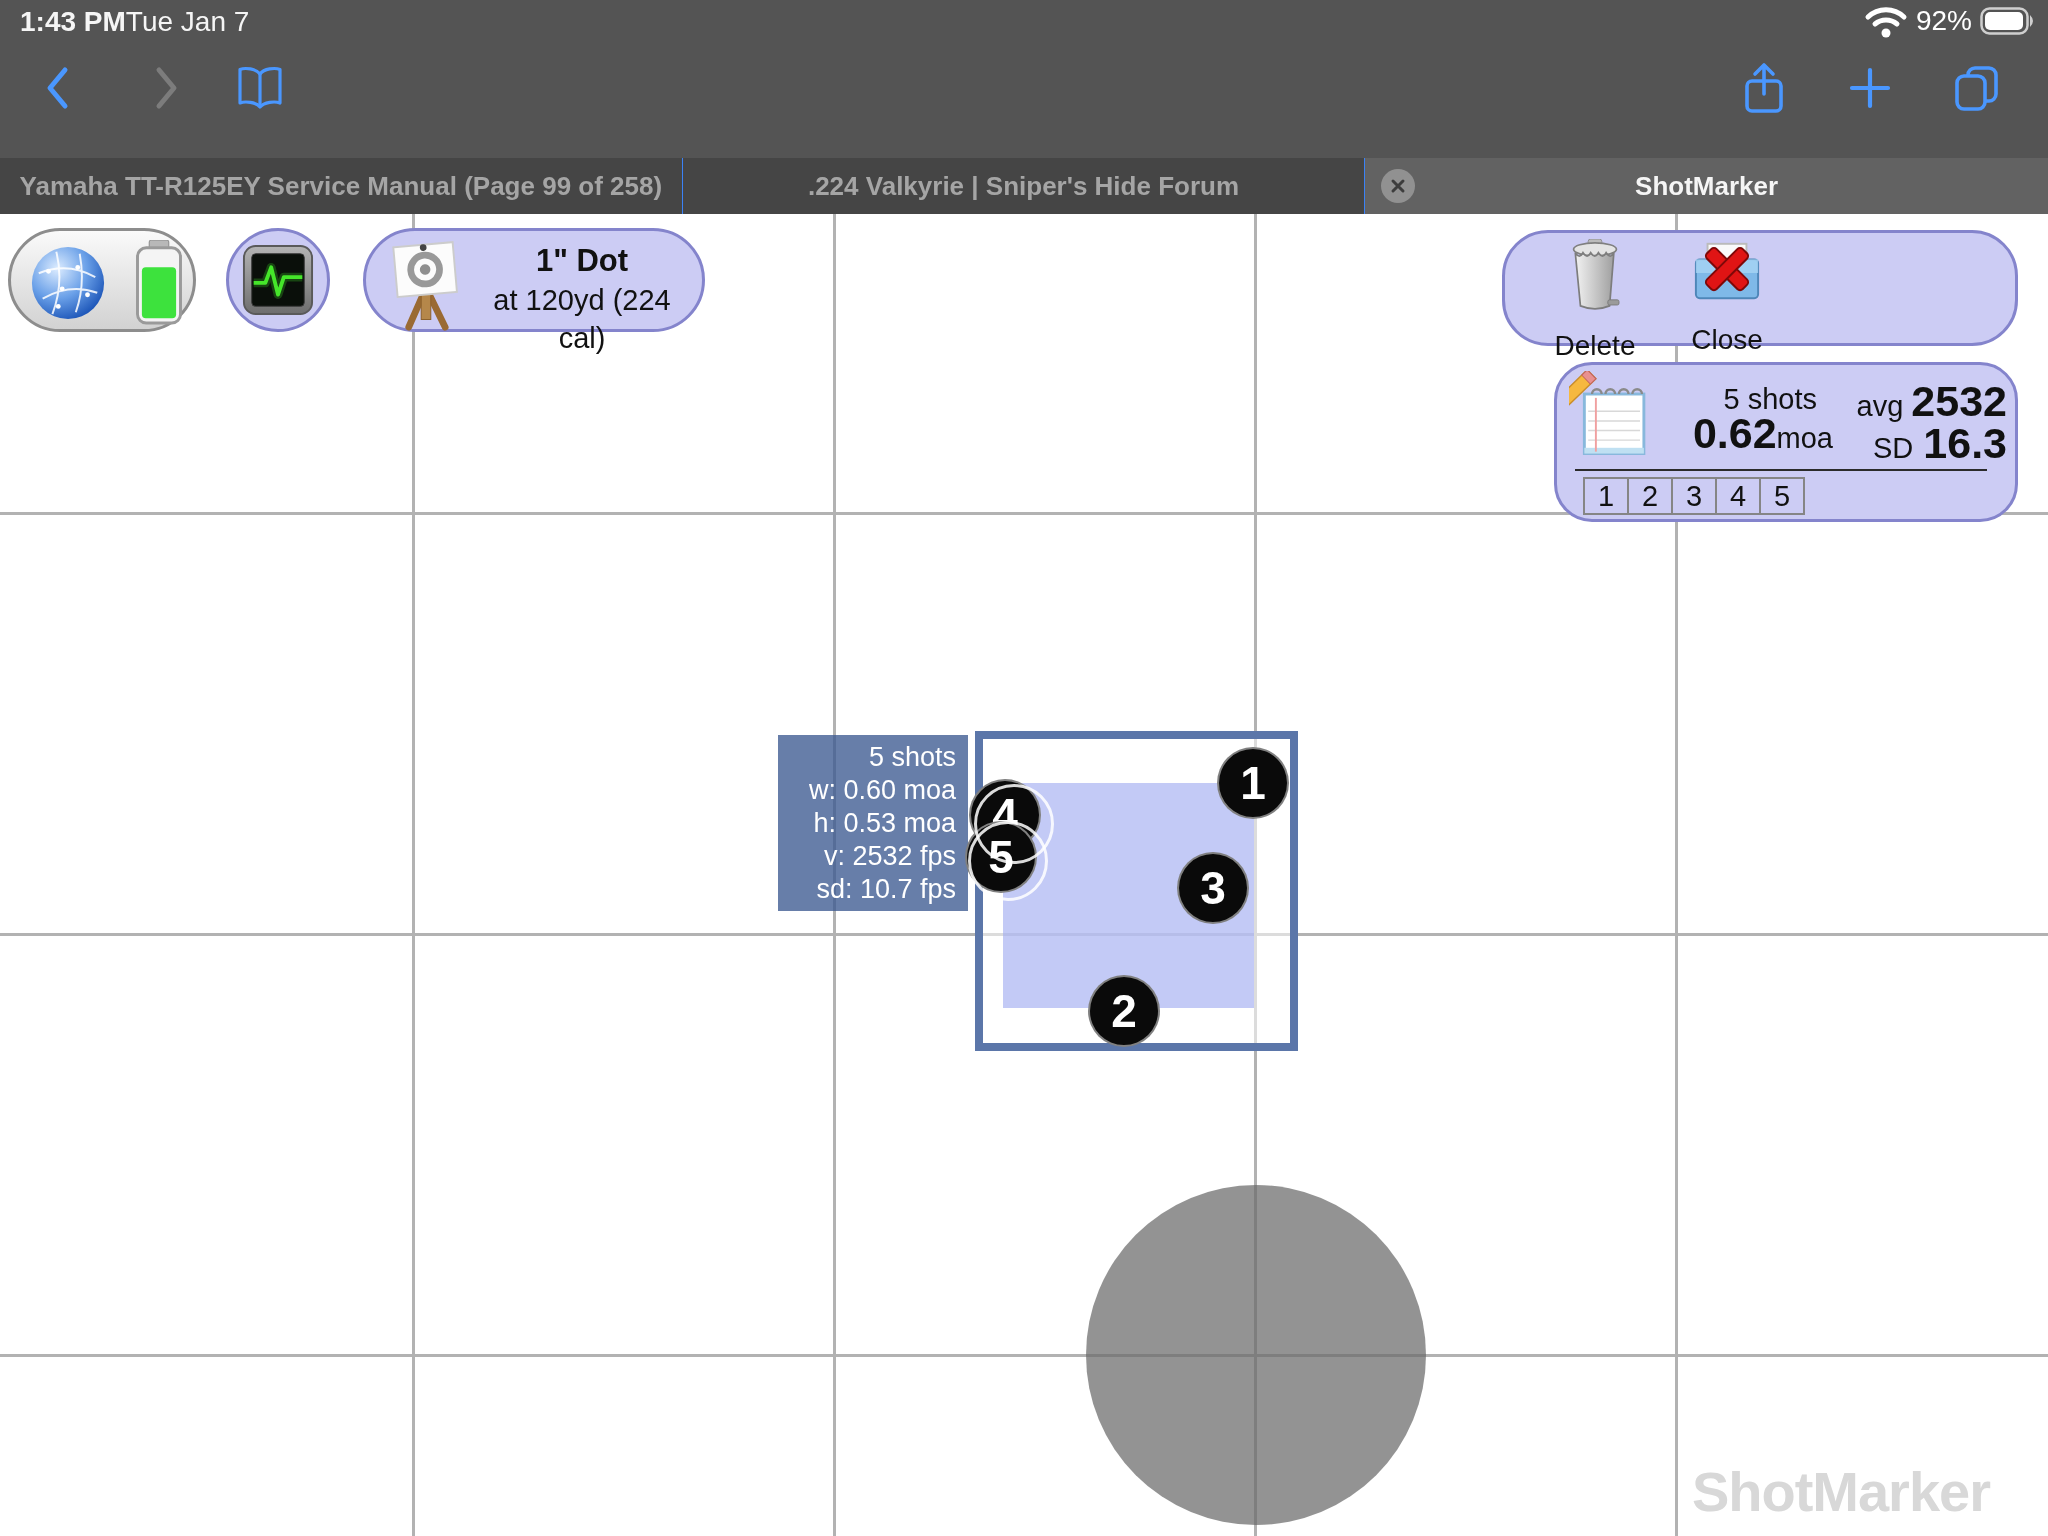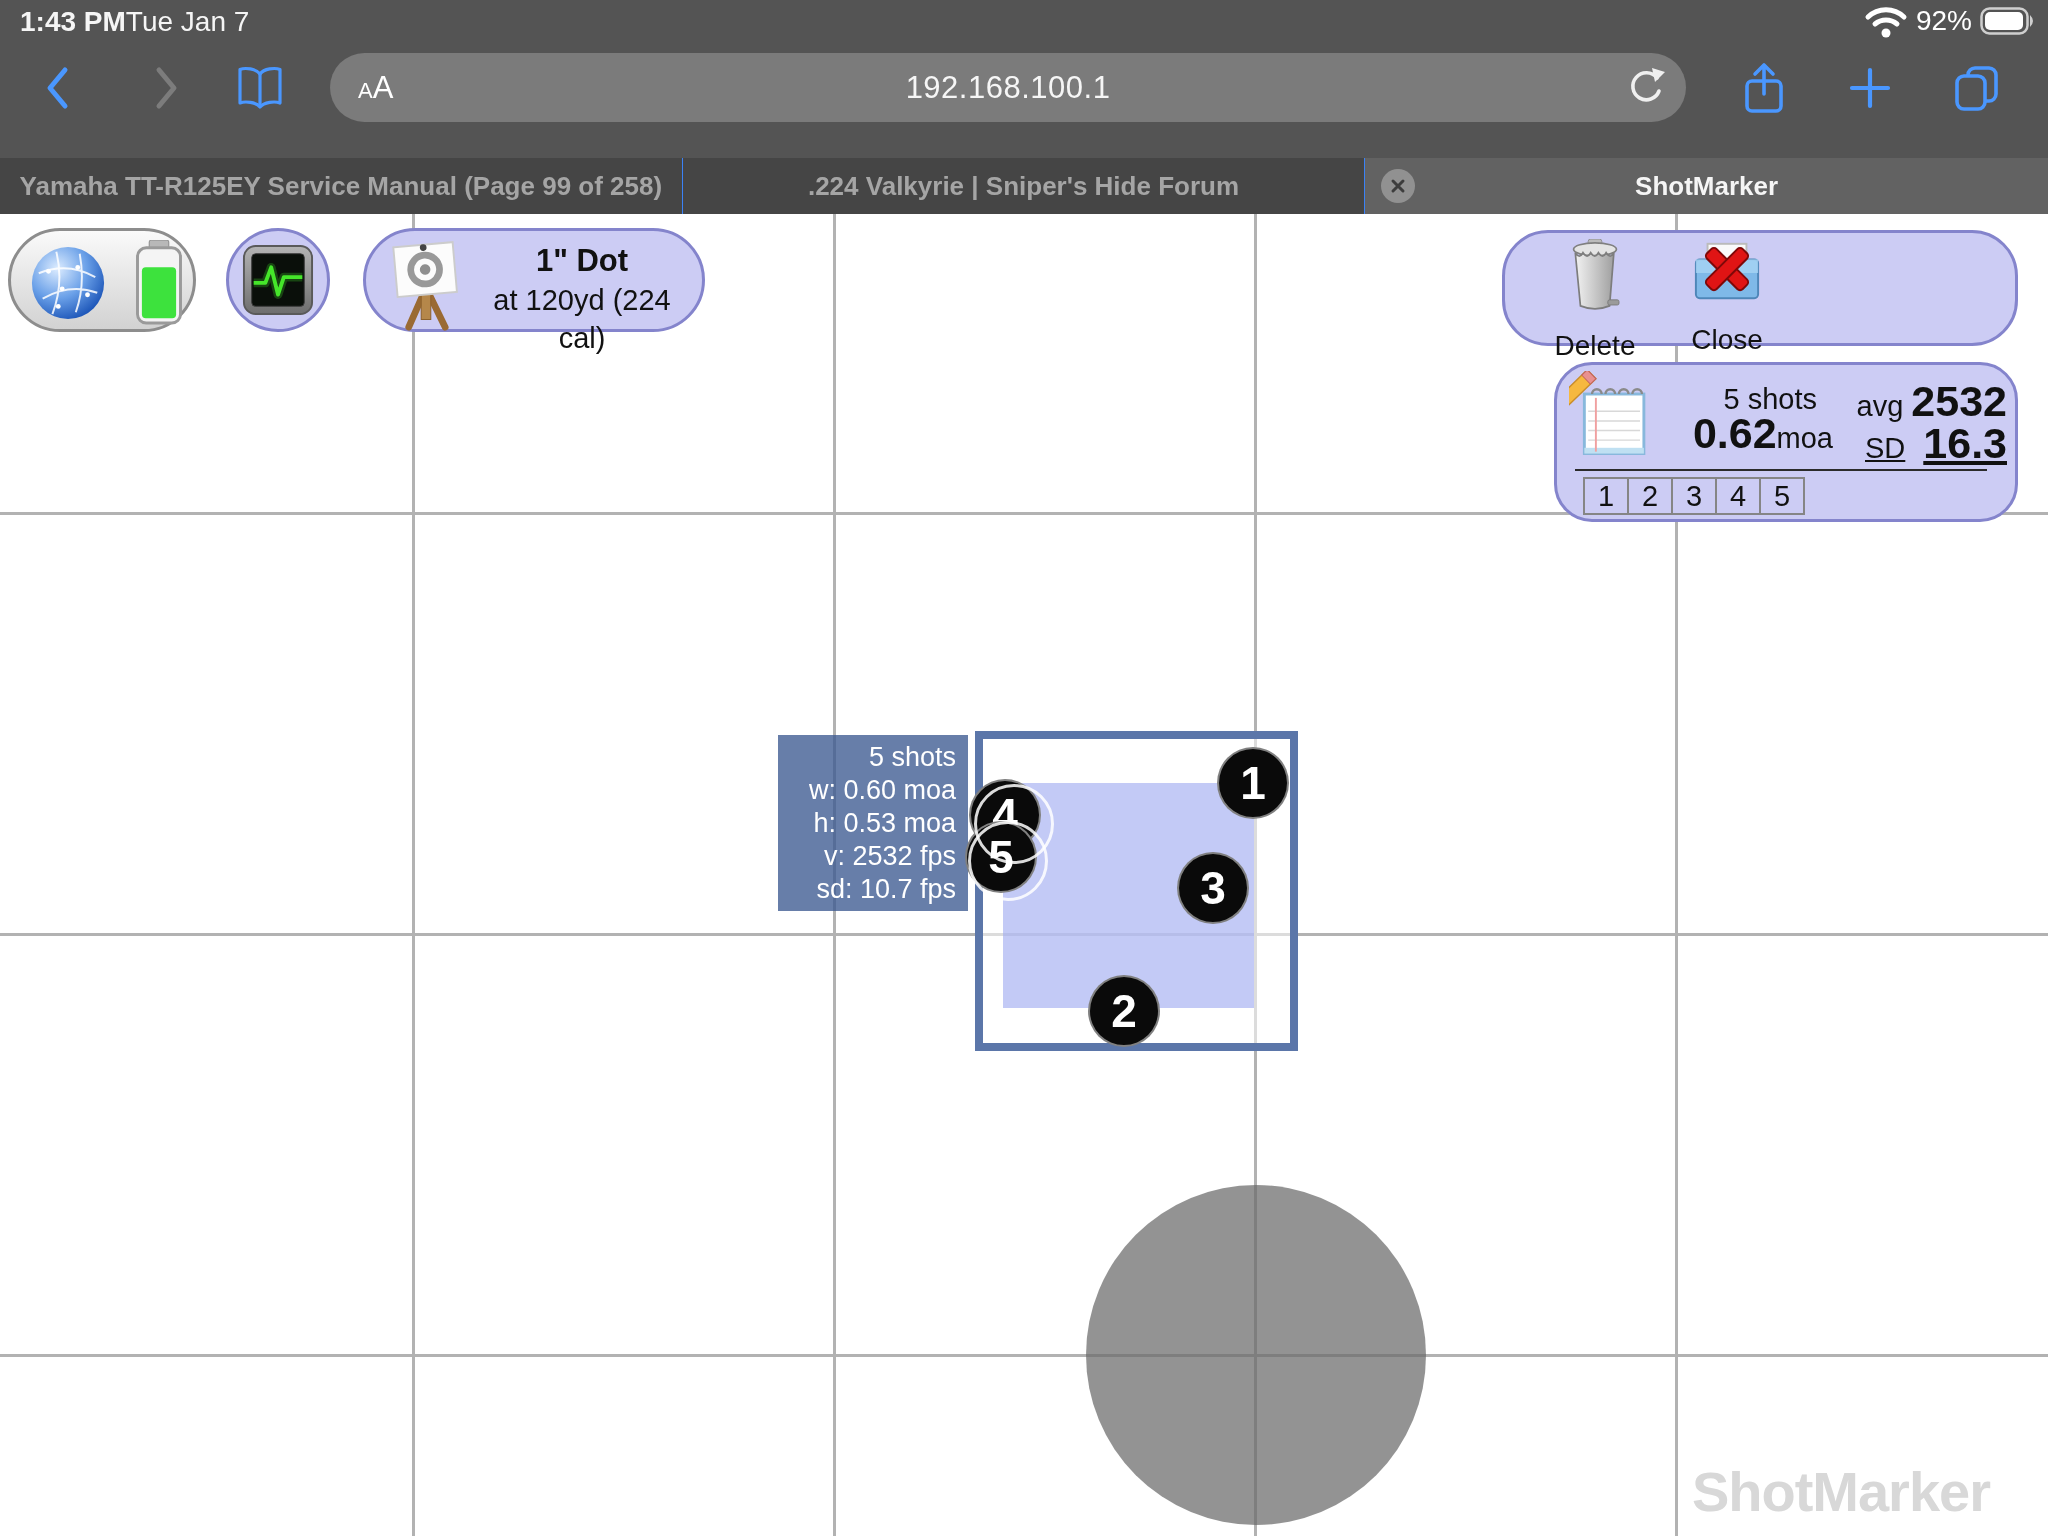--- a/index.html
+++ b/index.html
@@ -116,28 +116,20 @@
         <path d="M10 6 L25 24 L10 42" stroke="#7c7c7c" stroke-width="5" fill="none" stroke-linecap="round" stroke-linejoin="round"></path>
       </svg>
     </div>
     <div class="icon-btn" style="left:234px;">
       <svg width="50" height="46" viewBox="0 0 50 46">
         <path d="M25 9 C21 3.5 10 2.5 5 4.5 V38 C10 36 21 37 25 42 C29 37 40 36 45 38 V4.5 C40 2.5 29 3.5 25 9 Z" stroke="#4a97ff" stroke-width="3.2" fill="none" stroke-linejoin="round"></path>
         <path d="M25 9 V42" stroke="#4a97ff" stroke-width="3.2"></path>
       </svg>
     </div>
 
-    <div class="urlfield">
-      <span class="reader">AA</span>
-      <span class="urltext">192.168.100.1</span>
-      <svg class="refresh" viewBox="0 0 44 44">
-        <path d="M35 26 A13.5 13.5 0 1 1 33 13" stroke="#f0f0f0" stroke-width="3.6" fill="none" stroke-linecap="round"></path>
-        <polygon points="28,3 41,7 31,17" fill="#f0f0f0"></polygon>
-      </svg>
-    </div>
 
     <div class="icon-btn" style="left:1738px;">
       <svg width="48" height="56" viewBox="0 0 48 56">
         <rect x="7" y="21" width="34" height="30" rx="5" stroke="#4a97ff" stroke-width="3.6" fill="none"></rect>
         <path d="M24 34 V6 M15 14 L24 5 L33 14" stroke="#4a97ff" stroke-width="3.6" fill="none" stroke-linecap="round" stroke-linejoin="round"></path>
       </svg>
     </div>
     <div class="icon-btn" style="left:1844px;">
       <svg width="46" height="46" viewBox="0 0 46 46">
         <path d="M23 5 V41 M5 23 H41" stroke="#4a97ff" stroke-width="4.2" stroke-linecap="round"></path>
@@ -312,21 +304,21 @@
     </svg>
     <div class="sp-abs sm" style="left:120px;top:18px;width:140px;text-align:right;">5 shots</div>
     <div class="sp-abs baseline" style="left:60px;top:44px;width:216px;">
       <span class="big">0.62</span>
         <span class="sm">moa</span>
     </div>
     <div class="sp-abs baseline" style="left:286px;top:12px;width:164px;gap:8px;">
       <span class="sm">avg</span>
         <span class="big">2532</span>
     </div>
-    <div class="sp-abs baseline" style="left:286px;top:54px;width:164px;gap:18px;text-decoration:underline;">
+    <div class="sp-abs baseline" style="left:286px;top:54px;width:164px;gap:10px;">
       <span class="sm">SD</span>
         <span class="big">16.3</span>
     </div>
     <div class="sp-div"></div>
     <div class="cellrow">
       <div class="cell">1</div>
       <div class="cell">2</div>
       <div class="cell">3</div>
       <div class="cell">4</div>
       <div class="cell">5</div>

